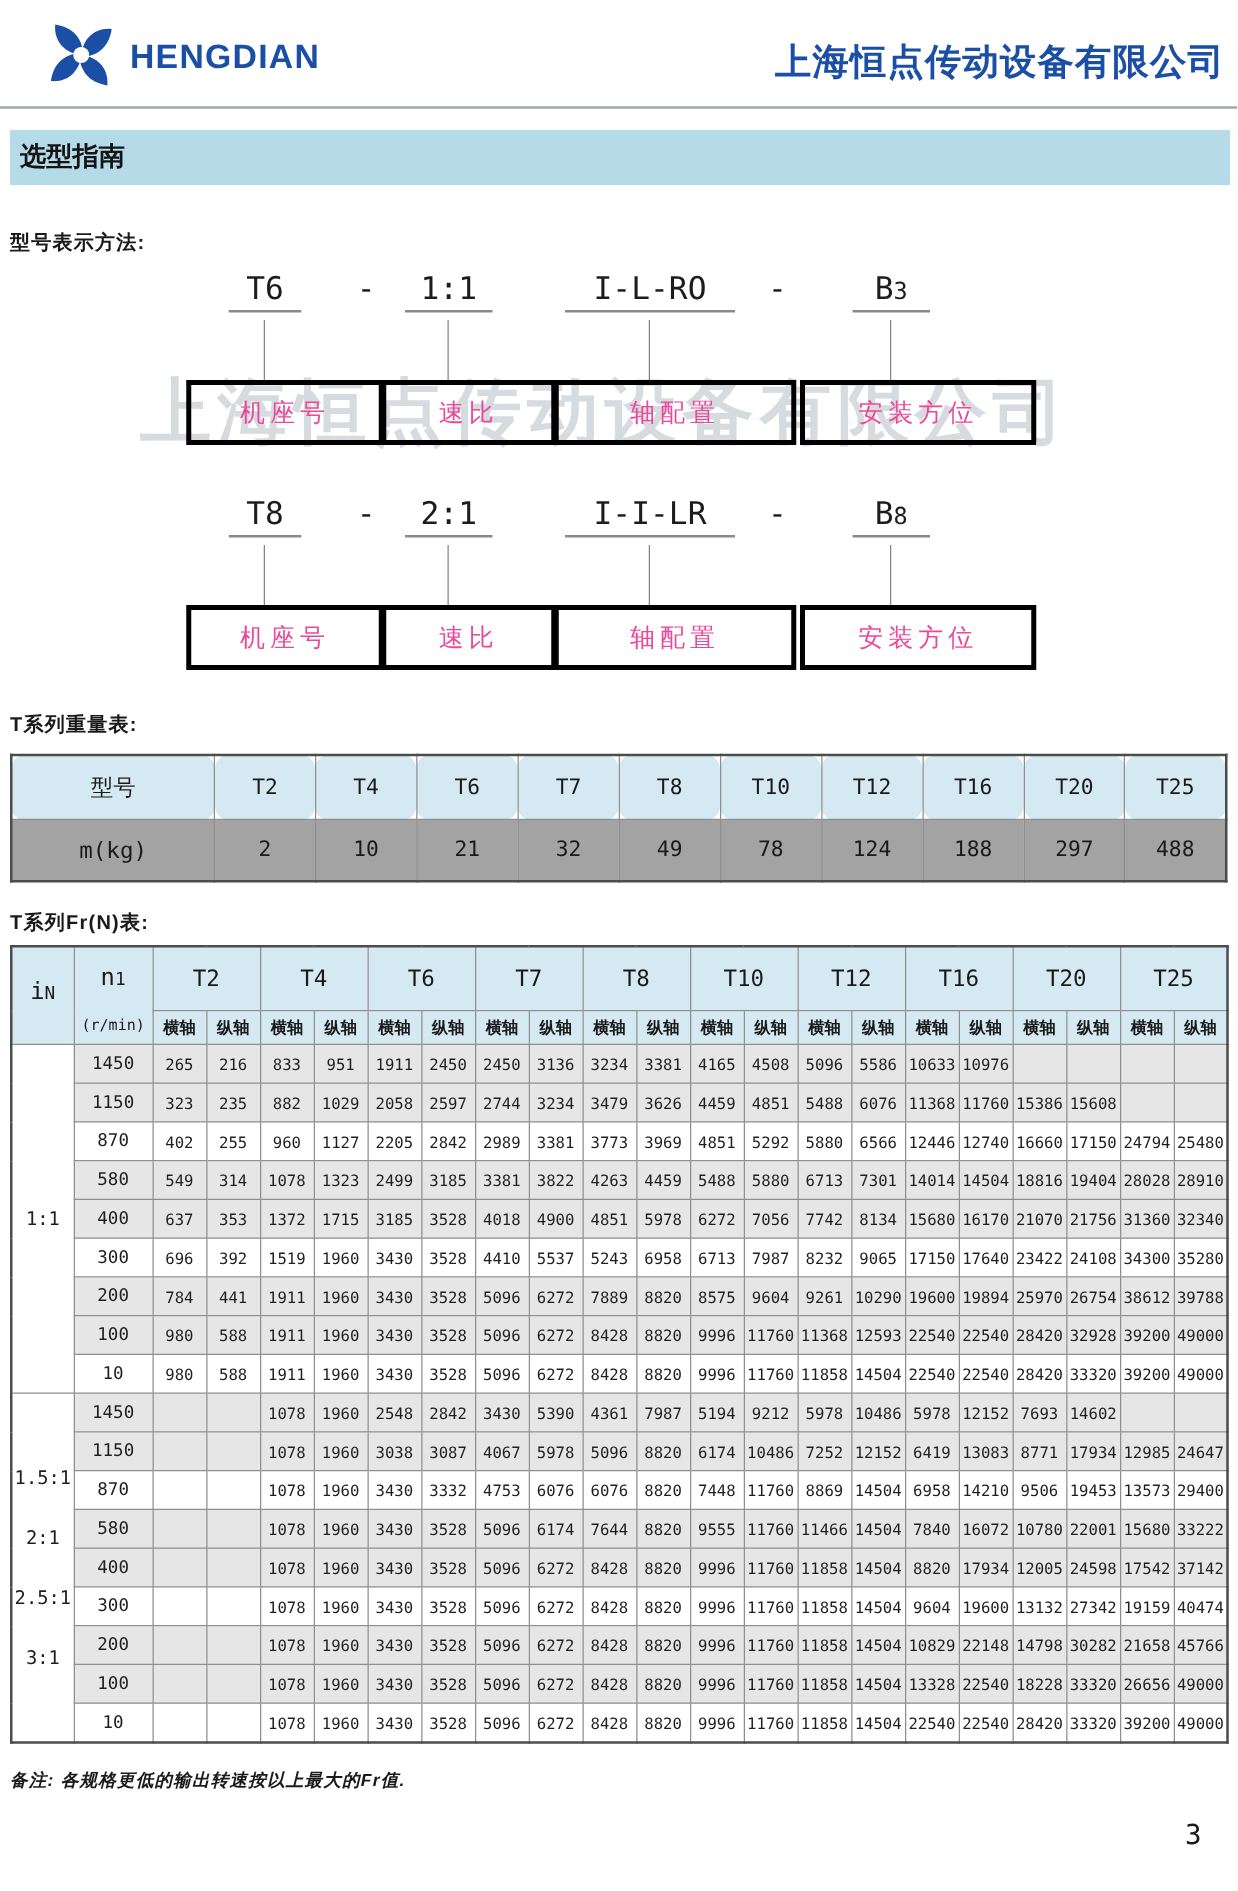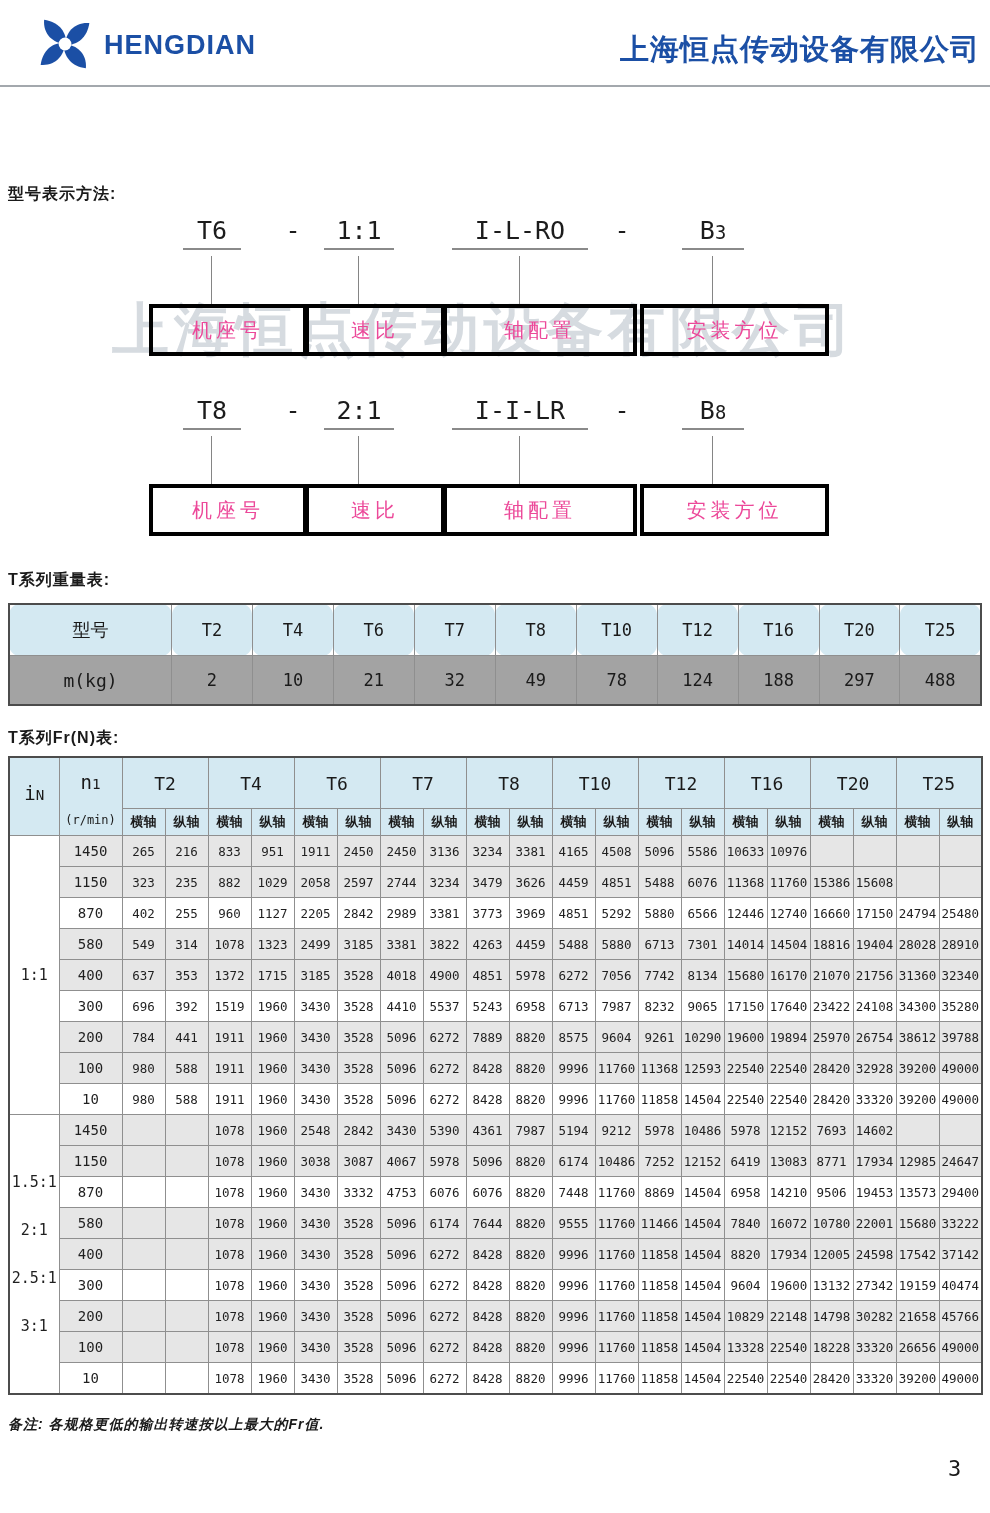--- a/index.html
+++ b/index.html
@@ -90,20 +90,21 @@
       <path d="M50,50 C30,48 12,34 14,8 C40,12 50,28 52,44 Z" transform="rotate(90 50 50)"></path>
       <path d="M50,50 C30,48 12,34 14,8 C40,12 50,28 52,44 Z" transform="rotate(180 50 50)"></path>
       <path d="M50,50 C30,48 12,34 14,8 C40,12 50,28 52,44 Z" transform="rotate(270 50 50)"></path>
     </g>
     <circle cx="50" cy="50" r="11" fill="#ffffff"></circle>
   </svg>
   <div class="logo-text">HENGDIAN</div>
   <div class="company">上海恒点传动设备有限公司</div>
   <div class="rule"></div>
 
+  <div class="section-bar">选型指南</div>
 
   <div class="method-title">型号表示方法:</div>
 
   <div class="watermark">上海恒点传动设备有限公司</div>
 
   <div class="diagram d1">
     <span class="code u c-frame">T6</span>
     <span class="code c-dash1">-</span>
     <span class="code u c-ratio">1:1</span>
     <span class="code u c-shaft">I-L-RO</span>

